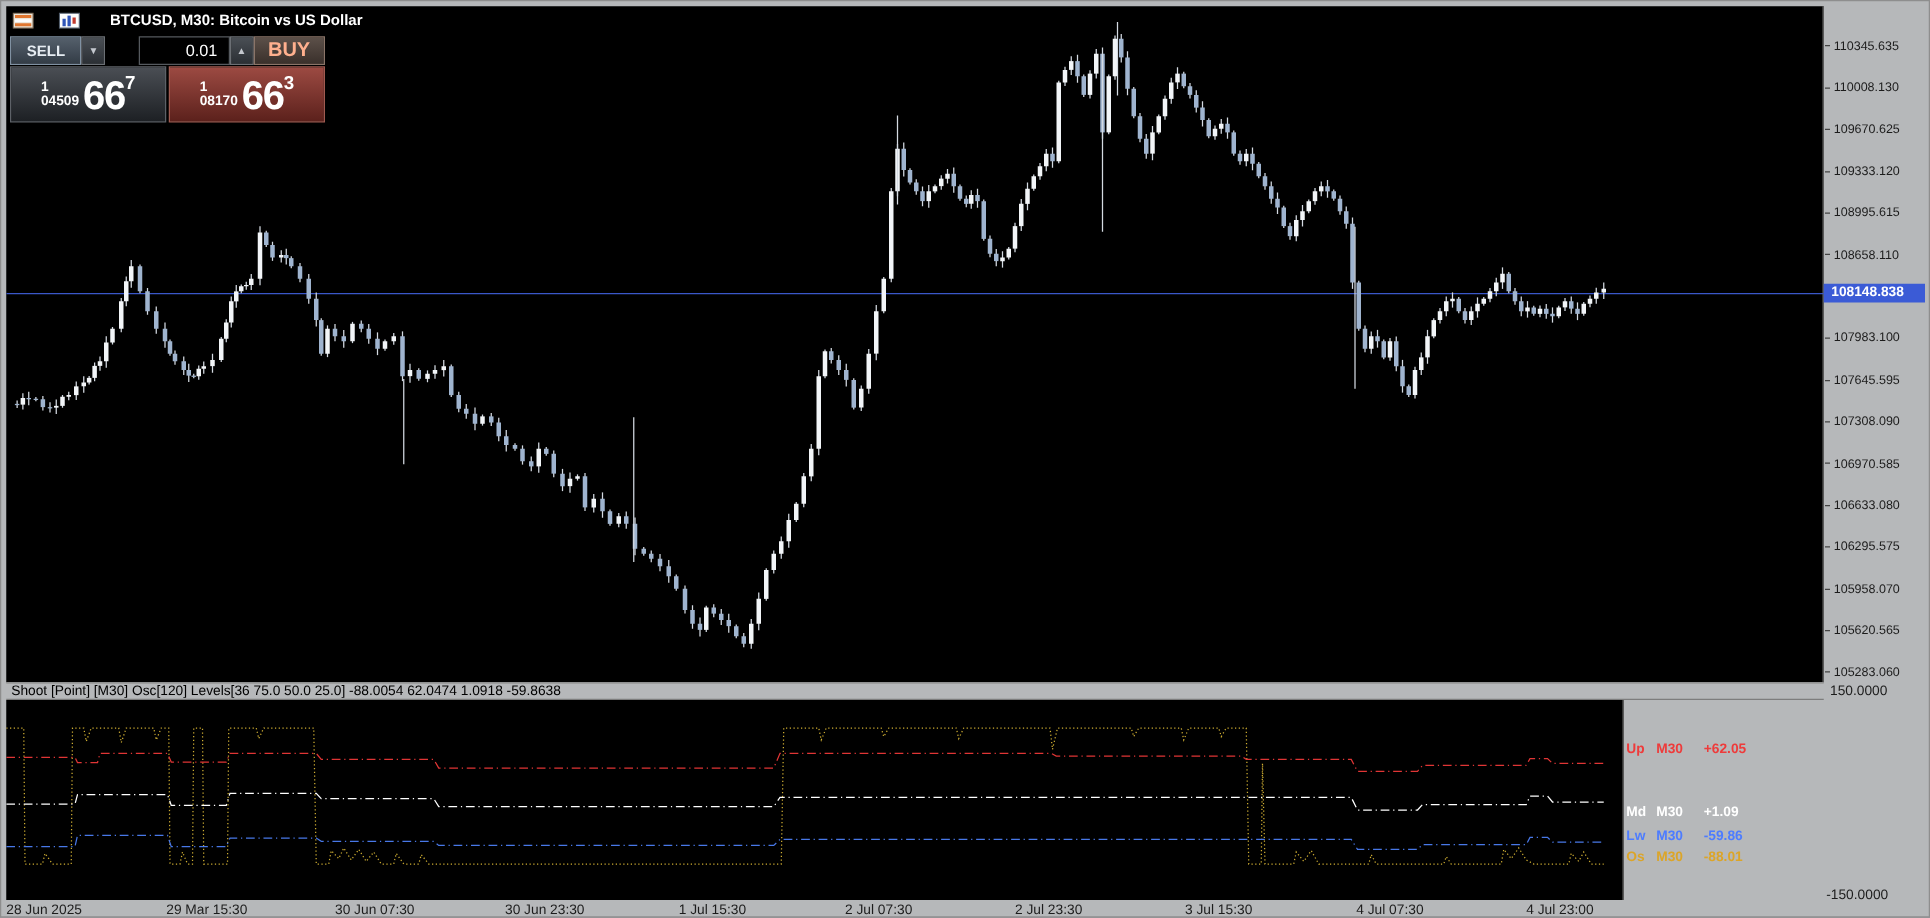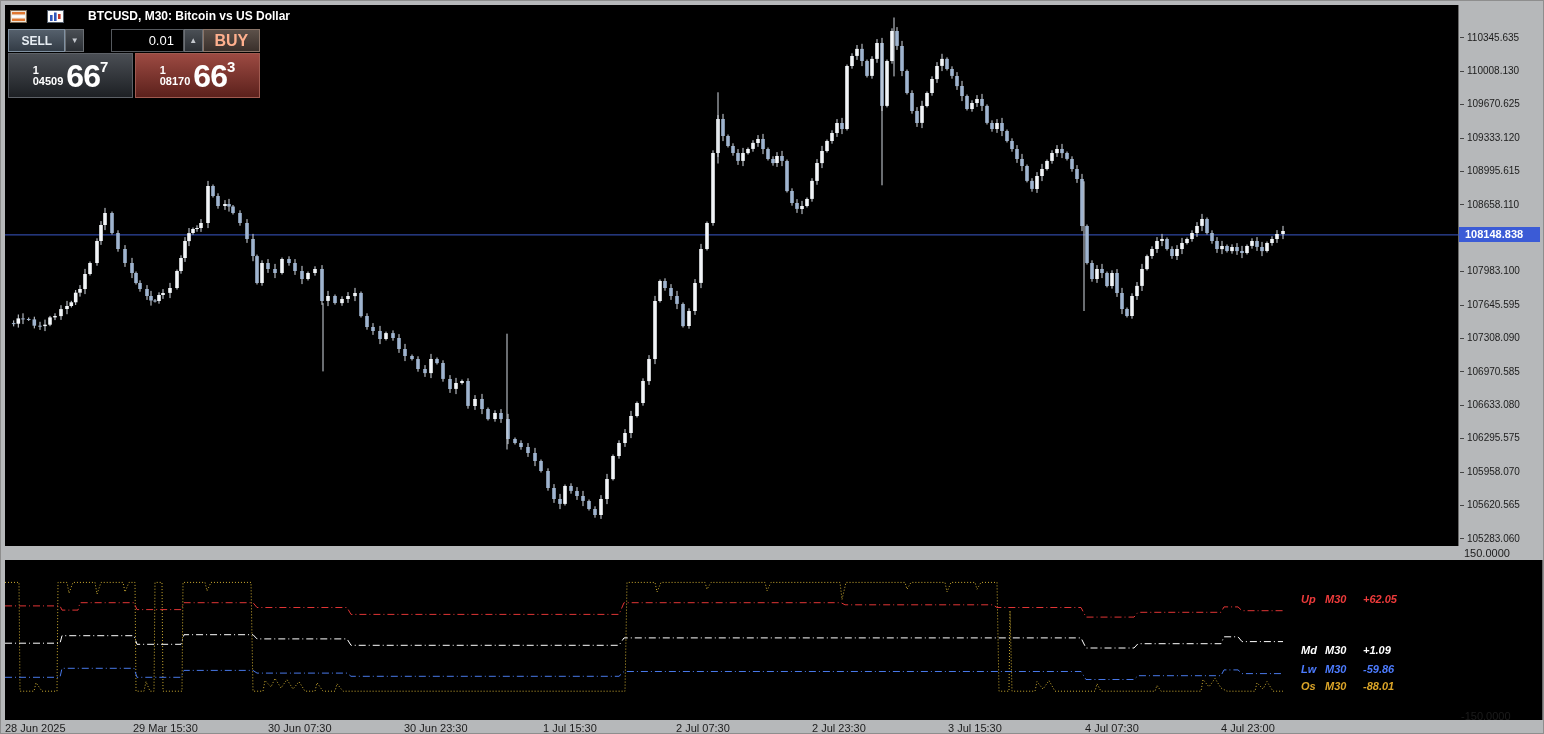--- a/index.html
+++ b/index.html
@@ -36,22 +36,22 @@
   .price-axis{position:absolute;left:1458px;top:4px;width:82px;height:541px;}
   .pl{position:absolute;left:1px;font-size:10px;color:#1c1c1c;height:12px;line-height:12px;white-space:nowrap;margin-top:20px;}
   .pl i{display:inline-block;width:4px;height:1px;background:#444;vertical-align:middle;margin-right:3px;}
   .ptag{position:absolute;left:0;width:81px;height:15px;background:#3b5bd6;color:#fff;font-size:11px;
         font-weight:bold;line-height:15px;padding-left:6px;box-sizing:border-box;}
   
   .divider{position:absolute;left:4px;top:545px;width:1454px;height:14px;background:#b6b8ba;
            border-top:1px solid #979797;border-bottom:1px solid #7d7d7d;box-sizing:border-box;}
   .ind-title{font-size:11px;color:#000;line-height:12px;padding-left:4px;white-space:nowrap;display:block;}
   
-  .indicator-panel{position:absolute;left:4px;top:559px;width:1538px;height:160px;background:#000;
-                   border-right:1px solid #6a6a6a;box-sizing:border-box;font-style:italic;}
+  .indicator-panel{position:absolute;left:4px;top:559px;width:1294px;height:160px;background:#000;
+                   border-right:1px solid #6a6a6a;box-sizing:border-box;}
   #indicator-svg{position:absolute;left:0;top:0;}
   .lrow{position:absolute;left:1296px;font-size:11px;font-weight:bold;white-space:nowrap;}
   .ll{display:inline-block;width:24px;}
   .lt{display:inline-block;width:38px;}
   .ind-scale{position:absolute;font-size:11px;color:#1c1c1c;white-space:nowrap;}
   .ind-scale.top{left:1463px;top:546px;}
   .ind-scale.bottom{left:1460px;top:709px;}
   
   .time-axis{position:absolute;left:4px;top:719px;width:1454px;height:15px;}
   .tl{position:absolute;top:2px;font-size:11px;color:#1c1c1c;white-space:nowrap;}
@@ -604,20 +604,23 @@
       <div class="pl" style="top: 307.1px;"><i></i>107308.090</div>
       <div class="pl" style="top: 340.5px;"><i></i>106970.585</div>
       <div class="pl" style="top: 373.9px;"><i></i>106633.080</div>
       <div class="pl" style="top: 407.3px;"><i></i>106295.575</div>
       <div class="pl" style="top: 440.7px;"><i></i>105958.070</div>
       <div class="pl" style="top: 474.1px;"><i></i>105620.565</div>
       <div class="pl" style="top: 507.5px;"><i></i>105283.060</div>
       <div class="ptag" style="top: 222.398px; background: rgb(59, 91, 214);">108148.838</div>
     </div>
 
+  <div class="divider">
+    <span class="ind-title">Shoot [Point] [M30]  Osc[120]  Levels[36 75.0 50.0 25.0] -88.0054 62.0474 1.0918 -59.8638</span>
+  </div>
 
   <div class="indicator-panel">
     <svg id="indicator-svg" width="1454" height="160">
         <polyline fill="none" stroke="#cfae32" stroke-width="1" stroke-dasharray="1,2" points="0,22.4 14,22.4 15,131.2 29,131.2 31,122.7 37,131.2 52,131.2 53,22.4 62,22.4 64,33.1 68,22.4 90,22.4 92,34.1 96,22.4 118,22.4 120,32.0 124,22.4 130,22.4 131,131.2 139,131.2 141,121.6 145,131.2 149,131.2 150,22.4 157,22.4 158,131.2 177,131.2 178,22.4 200,22.4 202,30.9 206,22.4 246,22.4 248,131.2 258,131.2 260,120.5 266,126.9 270,118.4 276,128.0 282,119.5 288,129.1 294,121.6 300,131.2 310,131.2 312,122.7 318,131.2 330,131.2 332,123.7 338,131.2 620,131.2 622,22.4 650,22.4 652,32.0 656,22.4 700,22.4 702,29.3 706,22.4 760,22.4 762,30.9 766,22.4 835,22.4 837,39.5 841,22.4 900,22.4 902,29.3 906,22.4 940,22.4 942,32.0 946,22.4 970,22.4 972,29.3 976,22.4 992,22.4 994,131.2 1004,131.2 1005,50.7 1007,131.2 1030,131.2 1032,121.6 1038,129.1 1044,120.5 1050,131.2 1090,131.2 1092,123.7 1096,131.2 1150,131.2 1152,125.3 1156,131.2 1196,131.2 1198,119.5 1204,126.9 1210,118.4 1216,128.0 1222,131.2 1250,131.2 1252,122.7 1258,129.1 1262,121.6 1268,131.2 1278,131.2"></polyline>
         <polyline fill="none" stroke="#e03535" stroke-width="1" stroke-dasharray="7,3,1,3" points="0,45.9 55,45.9 57,50.1 73,50.1 75,42.7 129,42.7 132,49.6 176,49.6 179,42.7 248,42.7 252,47.5 342,47.5 346,54.4 614,54.4 619,42.7 836,42.7 840,44.8 988,44.8 992,47.5 1076,47.5 1081,57.1 1129,57.1 1133,52.3 1216,52.3 1219,46.9 1233,46.9 1237,50.7 1278,50.7"></polyline>
         <polyline fill="none" stroke="#ffffff" stroke-width="1" stroke-dasharray="7,3,1,3" points="0,83.2 55,83.2 57,75.7 129,75.7 132,84.3 176,84.3 179,74.7 248,74.7 252,78.9 342,78.9 346,85.3 614,85.3 619,77.9 1076,77.9 1081,88.0 1129,88.0 1133,83.7 1216,83.7 1219,76.8 1233,76.8 1237,81.6 1278,81.6"></polyline>
         <polyline fill="none" stroke="#4878e8" stroke-width="1" stroke-dasharray="7,3,1,3" points="0,117.3 55,117.3 57,108.3 129,108.3 132,117.3 176,117.3 179,110.4 248,110.4 252,113.1 342,113.1 346,116.3 614,116.3 619,111.5 1076,111.5 1081,119.5 1129,119.5 1133,115.7 1216,115.7 1219,109.9 1233,109.9 1237,113.6 1278,113.6"></polyline>
       </svg>
     <div id="indicator-legend">
         <div class="lrow" style="top: 33px; color: rgb(238, 59, 59);"><span class="ll">Up</span><span class="lt">M30</span><span class="lv">+62.05</span></div>

